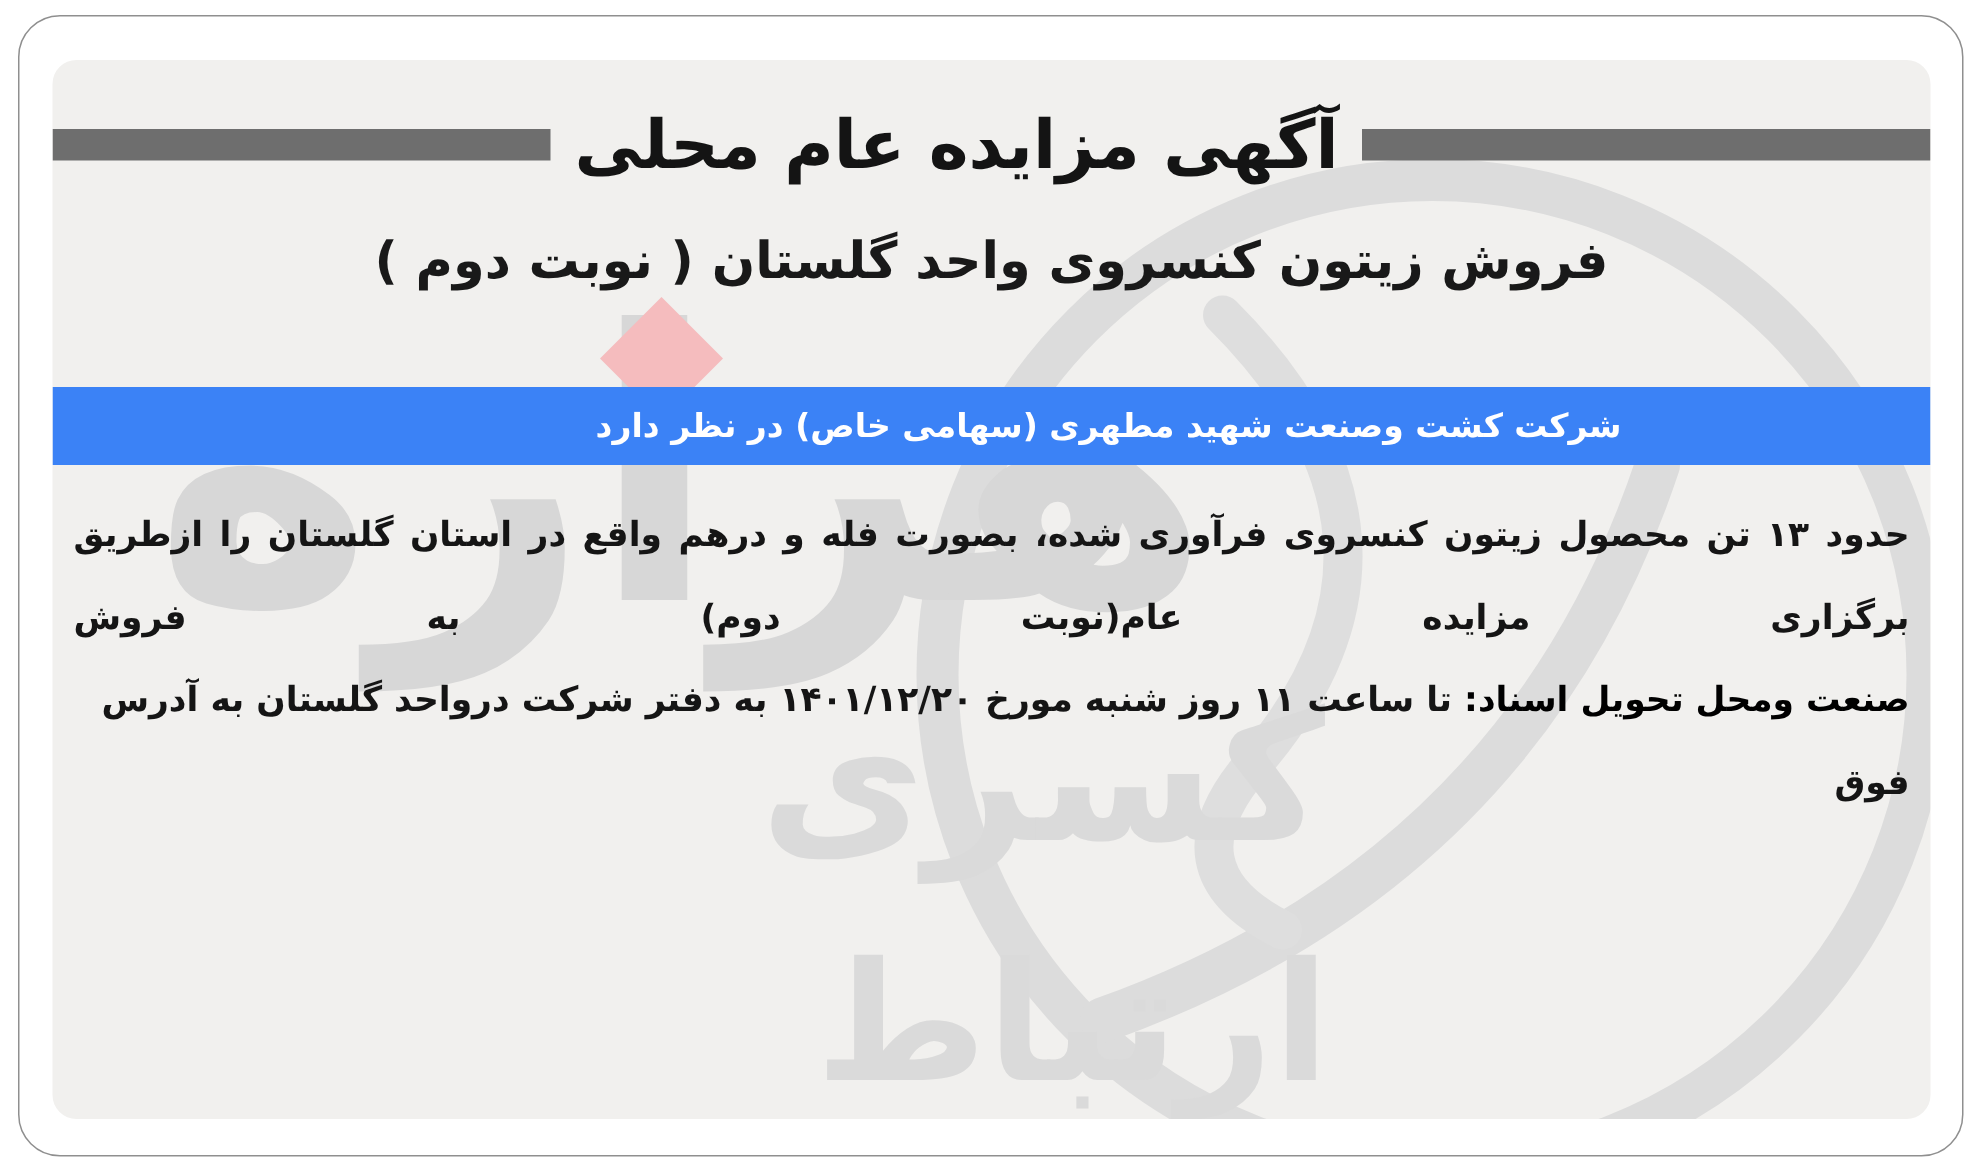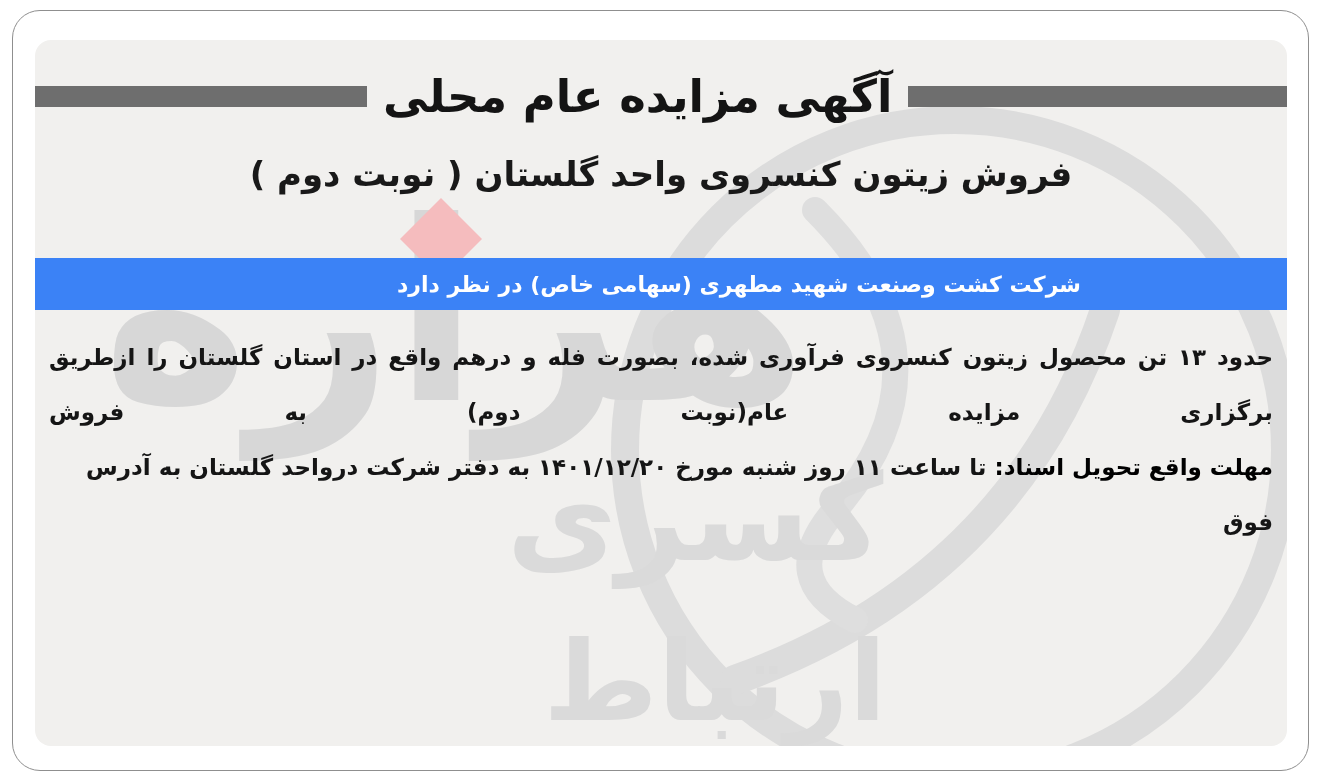--- a/index.html
+++ b/index.html
@@ -142,18 +142,18 @@
     </div>
 
     <div class="subtitle">فروش زیتون کنسروی واحد گلستان ( نوبت دوم )</div>
 
     <div class="company-bar">
       <span>شرکت کشت وصنعت شهید مطهری (سهامی خاص) در نظر دارد</span>
     </div>
 
     <div class="body-text">
       <div class="line justify">حدود ۱۳ تن محصول زیتون کنسروی فرآوری شده، بصورت فله و درهم واقع در استان گلستان را ازطریق برگزاری مزایده عام(نوبت دوم) به فروش</div>
-      <div class="line"><span class="lbl">مهلت واقع تحویل اسناد:</span> <span>تا ساعت ۱۱ روز شنبه مورخ ۱۴۰۱/۱۲/۲۰ به دفتر شرکت درواحد گلستان به آدرس فوق</span></div>
+      <div class="line"><span class="lbl">صنعت ومحل تحویل اسناد:</span> <span>تا ساعت ۱۱ روز شنبه مورخ ۱۴۰۱/۱۲/۲۰ به دفتر شرکت درواحد گلستان به آدرس فوق</span></div>
 
     </div>
 
   </div>
 </div>
 
 </body></html>

